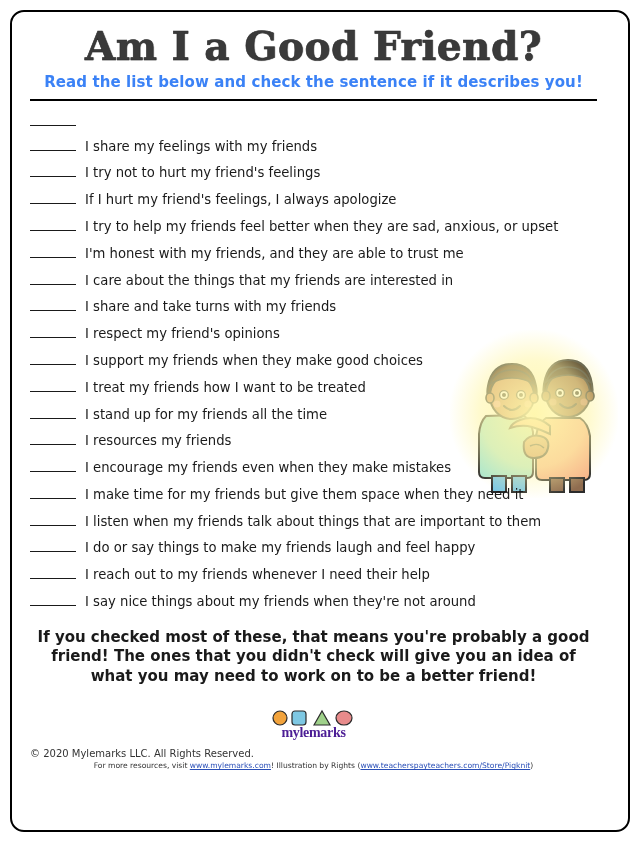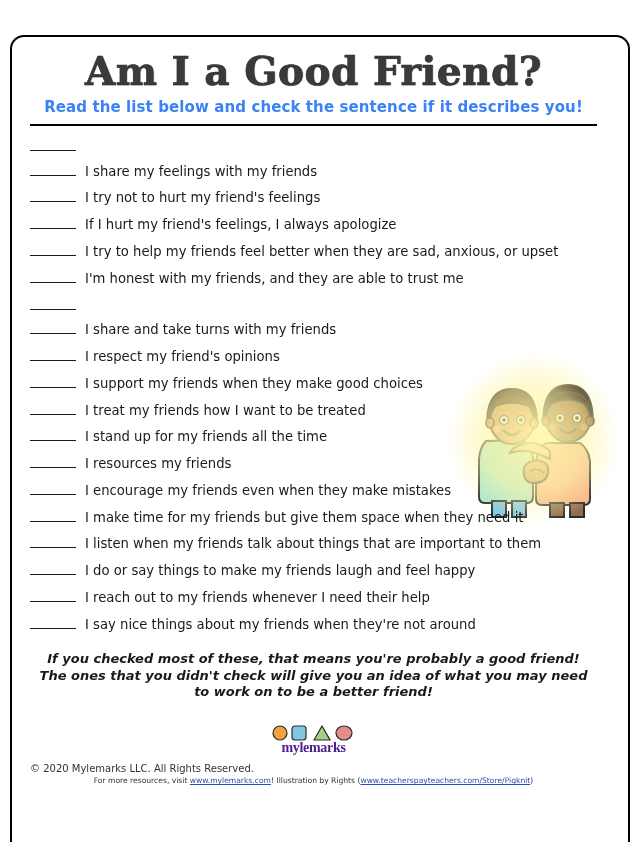--- a/index.html
+++ b/index.html
@@ -29,21 +29,20 @@
     bottom: 10px;
     border: 2px solid #000000;
     border-radius: 14px;
     box-sizing: border-box;
     pointer-events: none;
   }
   .content {
     position: relative;
     padding: 18px 43px 0 30px;
     box-sizing: border-box;
-    margin-top: 25px;
   }
   .title {
     text-align: center;
     font-family: "DejaVu Serif", serif;
     font-size: 39px;
     font-weight: bold;
     letter-spacing: 0.5px;
     color: #3a3a3a;
     -webkit-text-stroke: 0.6px #2b2b2b;
     margin: 8px 0 6px 0;
@@ -102,26 +101,25 @@
   }
   .glow {
     position: absolute;
     left: 0; top: 0;
     width: 168px; height: 168px;
     background: radial-gradient(ellipse at 50% 50%, rgba(255,246,170,0.95) 0%, rgba(255,246,170,0.6) 45%, rgba(255,255,255,0) 72%);
   }
   .footer-note {
     margin-top: 20px;
     text-align: center;
-    font-size: 13px;
+    font-size: 15px;
     font-weight: bold;
     line-height: 1.28;
     color: #1a1a1a;
     padding: 0 6px;
-    font-style: italic;
   }
   .logo-block {
     margin-top: 22px;
     text-align: center;
   }
   .logo {
     display: inline-block;
     position: relative;
   }
   .logo-word {
@@ -243,20 +241,21 @@
       <li class="item">
           <span class="blank"></span>
           <span class="item-text">I try to help my friends feel better when they are sad, anxious, or upset</span>
         </li>
       <li class="item">
           <span class="blank"></span>
           <span class="item-text">I'm honest with my friends, and they are able to trust me</span>
         </li>
       <li class="item">
           <span class="blank"></span>
+          <span class="item-text">I care about the things that my friends are interested in</span>
         </li>
       <li class="item">
           <span class="blank"></span>
           <span class="item-text">I share and take turns with my friends</span>
         </li>
       <li class="item">
           <span class="blank"></span>
           <span class="item-text">I respect my friend's opinions</span>
         </li>
       <li class="item">

